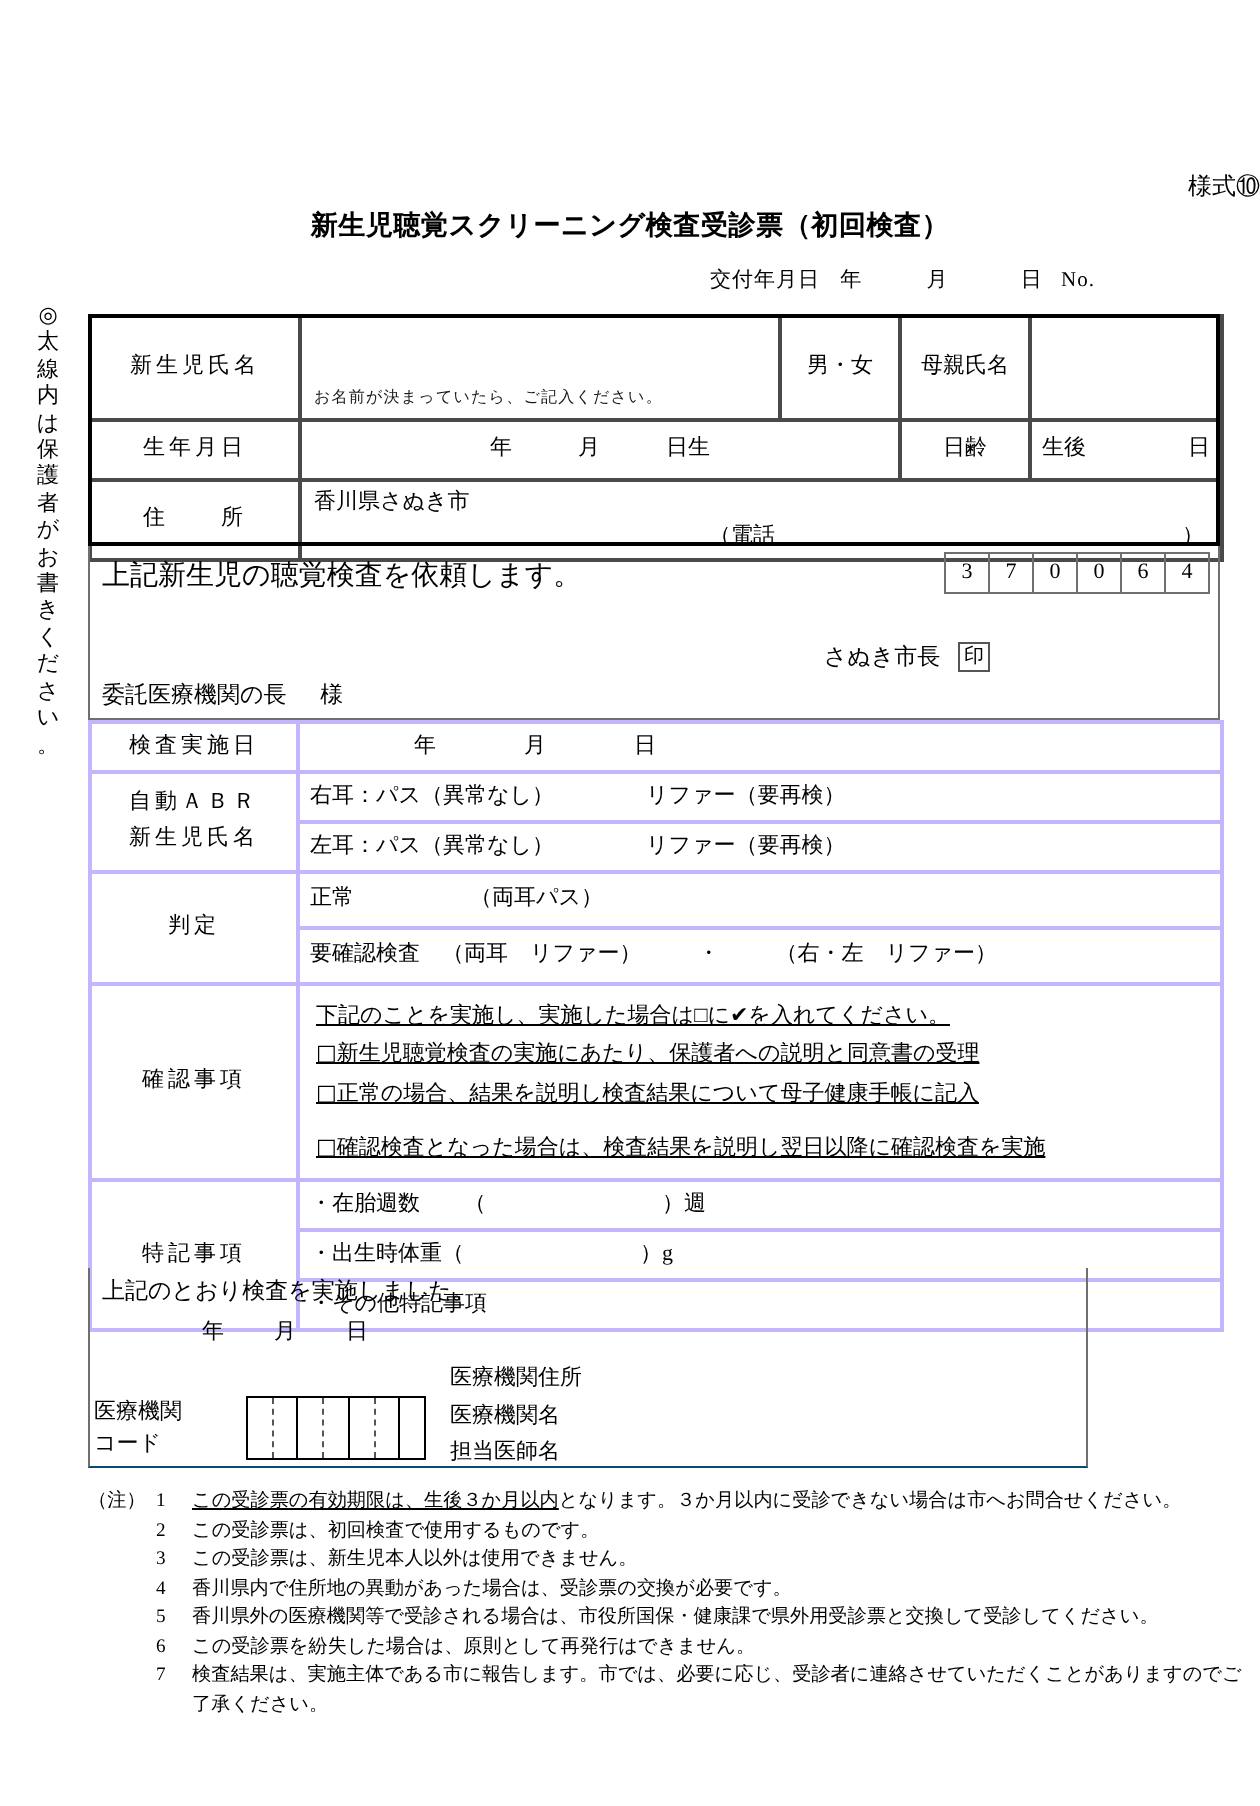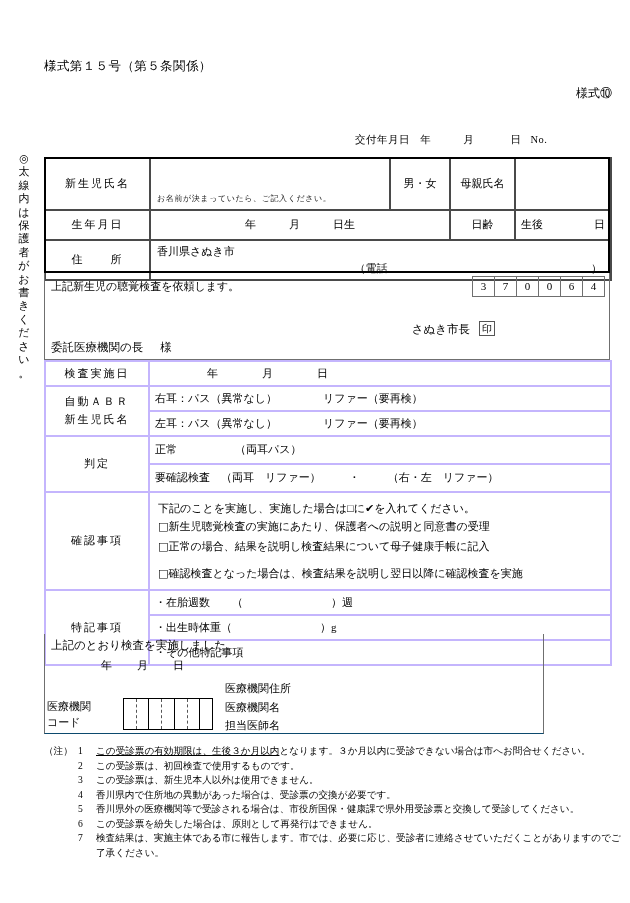--- a/index.html
+++ b/index.html
@@ -19,21 +19,21 @@
 
   
   .form-no {
     position: absolute;
     left: 44px; top: 58px;
     font-size: 12.5px;
     letter-spacing: 0.4px;
   }
   .form-mark {
     position: absolute;
-    right: 18px; top: 85px;
+    right: 0; top: 85px;
     font-size: 12px;
     text-align: center;
   }
   .doc-title {
     position: absolute;
     left: 0; right: 0; top: 104px;
     text-align: center;
     font-size: 13.5px;
     font-weight: bold;
     letter-spacing: 0.3px;
@@ -123,21 +123,21 @@
     position: absolute;
     left: 44px; top: 273px;
     width: 566px; height: 87px;
     box-sizing: border-box;
     border-left: 1px solid #6f6f6f;
     border-right: 1px solid #6f6f6f;
     border-bottom: 1px solid #6f6f6f;
   }
   .req-text {
     position: absolute; left: 6px; top: 6px;
-    font-size: 11px;
+    font-size: 14px;
   }
   .zip-boxes {
     position: absolute; right: 4px; top: 3px;
     display: flex;
   }
   .zip-boxes div {
     width: 21px; height: 19px;
     border: 1px solid #6f6f6f;
     margin-left: -1px;
     font-size: 11px;
@@ -170,21 +170,21 @@
     width: 566px;
   }
   .t-mid td { height: 23px; }
   .t-mid td.tall { height: 26px; }
   .row-indent { padding-left: 8px; }
   .gap1 { display: inline-block; width: 46px; }
   .gap2 { display: inline-block; width: 58px; }
   .gap3 { display: inline-block; width: 28px; }
 
   
-  .confirm-line { font-size: 11px; line-height: 1.15; }
+  .confirm-line { font-size: 11px; line-height: 1.15; text-decoration: underline; }
   .chk { font-family: "DejaVu Sans", sans-serif; }
 
   
   .impl-band {
     position: absolute;
     left: 44px; top: 634px;
     width: 500px; height: 100px;
     box-sizing: border-box;
     border-left: 1px solid #6f6f6f;
     border-right: 1px solid #6f6f6f;
@@ -233,22 +233,22 @@
   .note-row { display: flex; margin-left: 34px; }
   .note-num { width: 18px; flex: 0 0 18px; }
   .note-txt { flex: 1 1 auto; }
   .ul { text-decoration: underline; }
 </style>
 </head>
 <body>
 
 <div class="page">
 
-  <div class="form-no">様式第１５号（第５条関係）</div>
   <div class="form-mark">様式⑩</div>
+  <div class="doc-title">新生児聴覚スクリーニング検査受診票（初回検査）</div>
 
   <div class="issue-line">
     <span class="il-label">交付年月日</span>
     <span class="il-y">年</span>
     <span class="il-m">月</span>
     <span class="il-d">日</span>
     <span class="il-no">No.</span>
   </div>
 
   <div class="vert-note">

